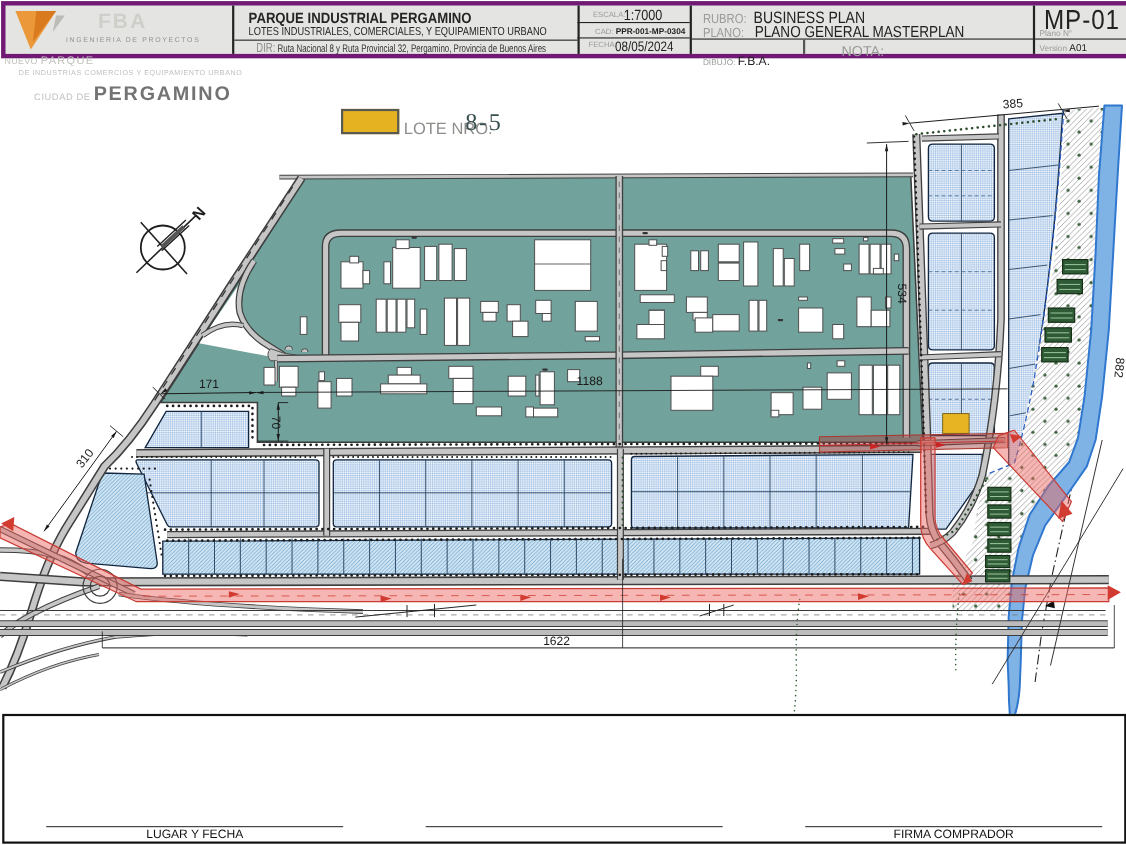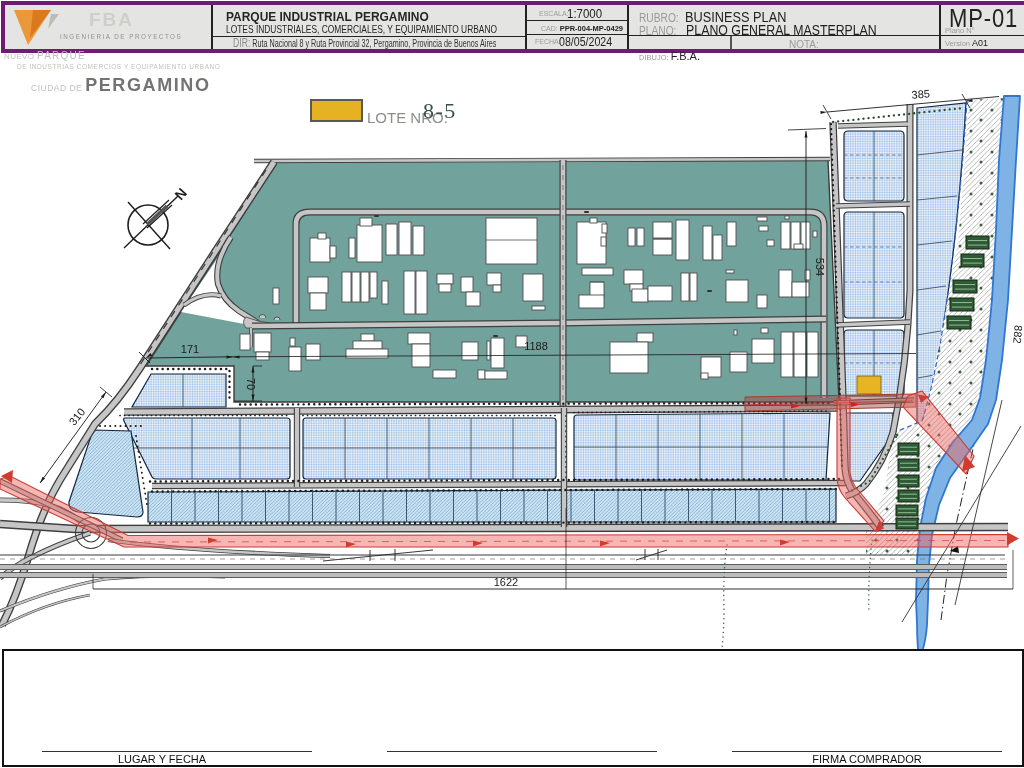--- a/index.html
+++ b/index.html
@@ -343,46 +343,46 @@
  <div id="logoTxt">INGENIERIA DE PROYECTOS</div>
 
  <div class="abs" style="left:221px;top:3.5px;font-size:13.5px;color:#252525;font-weight:bold;transform:scaleX(0.885);transform-origin:0 0;">PARQUE INDUSTRIAL PERGAMINO</div>
  <div class="abs" style="left:221px;top:17.5px;font-size:10.5px;color:#252525;transform:scaleX(0.8);transform-origin:0 0;">LOTES INDUSTRIALES, COMERCIALES, Y EQUIPAMIENTO URBANO</div>
  <div class="abs" style="left:208px;top:30.5px;width:312px;height:0;border-top:1.5px solid #222"></div>
  <div class="abs" style="left:228px;top:30.5px;font-size:12px;color:#8d8d8a;transform:scaleX(0.72);transform-origin:0 0;">DIR:<span style="font-size:10px;color:#333;"> Ruta Nacional 8 y Ruta Provincial 32, Pergamino, Provincia de Buenos Aires</span></div>
 
  <div class="abs" style="left:534px;top:4.5px;font-size:7px;color:#9a9a97;">ESCALA:</div>
  <div class="abs" style="left:562px;top:1px;font-size:13.5px;color:#222;transform:scaleX(0.85);transform-origin:0 0;">1:7000</div>
  <div class="abs" style="left:520px;top:14.5px;width:102px;border-top:1px solid #222"></div>
- <div class="abs" style="left:536px;top:19px;font-size:7px;color:#9a9a97;">CAD: <span style="font-size:7.5px;color:#222;font-weight:bold;">PPR-004-MP-0429</span></div>
+ <div class="abs" style="left:536px;top:19px;font-size:7px;color:#9a9a97;">CAD: <span style="font-size:7.5px;color:#222;font-weight:bold;">PPR-001-MP-0304</span></div>
  <div class="abs" style="left:520px;top:28.5px;width:102px;border-top:1.5px solid #222"></div>
  <div class="abs" style="left:530px;top:32.5px;font-size:7px;color:#9a9a97;">FECHA:</div>
  <div class="abs" style="left:554px;top:30px;font-size:12.5px;color:#222;transform:scaleX(0.85);transform-origin:0 0;">08/05/2024</div>
 
  <div class="abs" style="left:634px;top:3px;font-size:12px;color:#9a9a97;transform:scaleX(0.85);transform-origin:0 0;">RUBRO: <span style="font-size:15px;color:#222;">&nbsp;BUSINESS PLAN</span></div>
  <div class="abs" style="left:634px;top:16.5px;font-size:12px;color:#9a9a97;transform:scaleX(0.85);transform-origin:0 0;">PLANO: <span style="font-size:14.5px;color:#222;">&nbsp;&nbsp;PLANO GENERAL MASTERPLAN</span></div>
  <div class="abs" style="left:624px;top:29.5px;width:310px;border-top:1.5px solid #222"></div>
  <div class="abs" style="left:634px;top:33px;font-size:7.5px;color:#9a9a97;margin-top:12px;">DIBUJO: <span style="font-size:11px;color:#222;">F.B.A.</span></div>
  <div class="abs" style="left:725px;top:30.5px;width:1.5px;height:13px;background:#555"></div>
- <div class="abs" style="left:760px;top:34px;font-size:10px;color:#9a9a97;margin-left:24px;">NOTA:</div>
+ <div class="abs" style="left:760px;top:34px;font-size:13px;color:#9a9a97;">NOTA:</div>
 
  <div class="abs" style="left:944px;top:-1px;font-size:25px;color:#222;letter-spacing:1px;transform:scaleX(0.88);transform-origin:0 0;">MP-01</div>
  <div class="abs" style="left:940px;top:21px;font-size:7.5px;color:#9a9a97;">Plano N°</div>
  <div class="abs" style="left:934px;top:29.5px;width:86px;border-top:1.5px solid #222"></div>
  <div class="abs" style="left:940px;top:33px;font-size:7.5px;color:#9a9a97;">Version <span style="font-size:9px;color:#222;font-weight:normal;">A01</span></div>
 </div>
 
 <div class="gt" style="left:4px;top:50px;font-size:8px;letter-spacing:.4px;">NUEVO <span style="font-size:10px;letter-spacing:1.2px;">PARQUE</span></div>
 <div class="gt" style="left:17px;top:63px;font-size:6.5px;letter-spacing:.55px;">DE INDUSTRIAS COMERCIOS Y EQUIPAMIENTO URBANO</div>
 <div class="gt" style="left:31px;top:75px;font-size:8.5px;letter-spacing:.5px;">CIUDAD DE <span style="font-size:18px;letter-spacing:1.6px;color:#737373;font-weight:bold;">PERGAMINO</span></div>
 
 <div class="abs" style="left:310px;top:99px;width:49px;height:19px;background:#e5b322;border:2px solid #5a5a55;"></div>
 <div class="abs" style="left:367px;top:108.5px;font-size:15px;color:#8d8d8a;">LOTE NRO:</div>
 <div class="abs" style="left:423px;top:98px;font-size:22px;color:#39504f;letter-spacing:1.5px;font-family:Liberation Serif, serif;">8-5</div>
 
 <div id="bbox">
  <div class="sig" style="left:38px;width:270px;"></div>
  <div class="sig" style="left:383px;width:270px;"></div>
  <div class="sig" style="left:728px;width:270px;"></div>
- <div class="siglbl" style="left:23px;width:270px;">LUGAR Y FECHA</div>
+ <div class="siglbl" style="left:38px;width:270px;">LUGAR Y FECHA</div>
  <div class="siglbl" style="left:728px;width:270px;">FIRMA COMPRADOR</div>
 </div>
 </div>
 
 </body></html>

